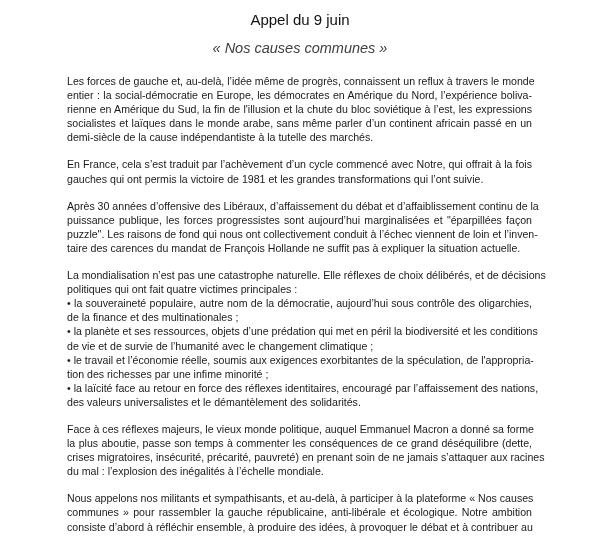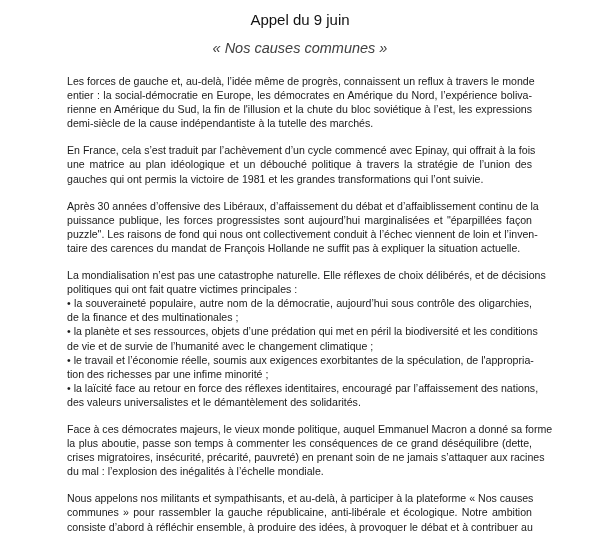--- a/index.html
+++ b/index.html
@@ -19,25 +19,25 @@
 
 <div class="page">
   <div class="title">Appel du 9 juin</div>
   <div class="subtitle">« Nos causes communes »</div>
 
   <div class="body">
     <p class="para">
       <span class="line">Les forces de gauche et, au-delà, l’idée même de progrès, connaissent un reflux à travers le monde</span>
       <span class="line">entier : la social-démocratie en Europe, les démocrates en Amérique du Nord, l’expérience boliva-</span>
       <span class="line">rienne en Amérique du Sud, la fin de l'illusion et la chute du bloc soviétique à l’est, les expressions</span>
+      <span class="line">socialistes et laïques dans le monde arabe, sans même parler d’un continent africain passé en un</span>
       <span class="line last">demi-siècle de la cause indépendantiste à la tutelle des marchés.</span>
     </p>
     <p class="para">
-      <span class="line">En France, cela s’est traduit par l’achèvement d’un cycle commencé avec Epinay, qui offrait à la fois</span>
-      <span class="line">une matrice au plan idéologique et un débouché politique à travers la stratégie de l’union des</span>
+      <span class="line">En France, cela s’est traduit par l’achèvement d’un cycle commencé avec Notre, qui offrait à la fois</span>
       <span class="line last">gauches qui ont permis la victoire de 1981 et les grandes transformations qui l’ont suivie.</span>
     </p>
     <p class="para">
       <span class="line">Après 30 années d’offensive des Libéraux, d’affaissement du débat et d’affaiblissement continu de la</span>
       <span class="line">puissance publique, les forces progressistes sont aujourd’hui marginalisées et "éparpillées façon</span>
       <span class="line">puzzle". Les raisons de fond qui nous ont collectivement conduit à l’échec viennent de loin et l’inven-</span>
       <span class="line last">taire des carences du mandat de François Hollande ne suffit pas à expliquer la situation actuelle.</span>
     </p>
     <p class="para">
       <span class="line">La mondialisation n’est pas une catastrophe naturelle. Elle réflexes de choix délibérés, et de décisions</span>
@@ -45,21 +45,21 @@
       <span class="bullet-line">• la souveraineté populaire, autre nom de la démocratie, aujourd’hui sous contrôle des oligarchies,</span>
       <span class="bullet-line last">de la finance et des multinationales ;</span>
       <span class="bullet-line">• la planète et ses ressources, objets d’une prédation qui met en péril la biodiversité et les conditions</span>
       <span class="bullet-line last">de vie et de survie de l’humanité avec le changement climatique ;</span>
       <span class="bullet-line">• le travail et l’économie réelle, soumis aux exigences exorbitantes de la spéculation, de l'appropria-</span>
       <span class="bullet-line last">tion des richesses par une infime minorité ;</span>
       <span class="bullet-line">• la laïcité face au retour en force des réflexes identitaires, encouragé par l’affaissement des nations,</span>
       <span class="bullet-line last">des valeurs universalistes et le démantèlement des solidarités.</span>
     </p>
     <p class="para">
-      <span class="line">Face à ces démocrates majeurs, le vieux monde politique, auquel Emmanuel Macron a donné sa forme</span>
+      <span class="line">Face à ces réflexes majeurs, le vieux monde politique, auquel Emmanuel Macron a donné sa forme</span>
       <span class="line">la plus aboutie, passe son temps à commenter les conséquences de ce grand déséquilibre (dette,</span>
       <span class="line">crises migratoires, insécurité, précarité, pauvreté) en prenant soin de ne jamais s’attaquer aux racines</span>
       <span class="line last">du mal : l’explosion des inégalités à l’échelle mondiale.</span>
     </p>
     <p class="para">
       <span class="line">Nous appelons nos militants et sympathisants, et au-delà,  à participer à la plateforme « Nos causes</span>
       <span class="line">communes » pour rassembler la gauche républicaine, anti-libérale et écologique. Notre ambition</span>
       <span class="line">consiste d’abord à réfléchir ensemble, à produire des idées, à provoquer le débat et à contribuer au</span>
 
     </p>

